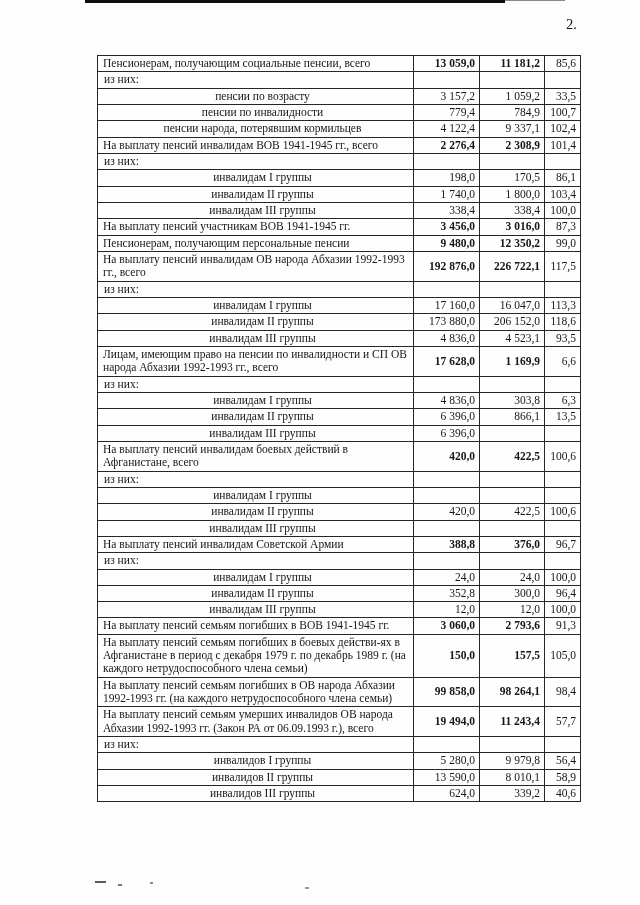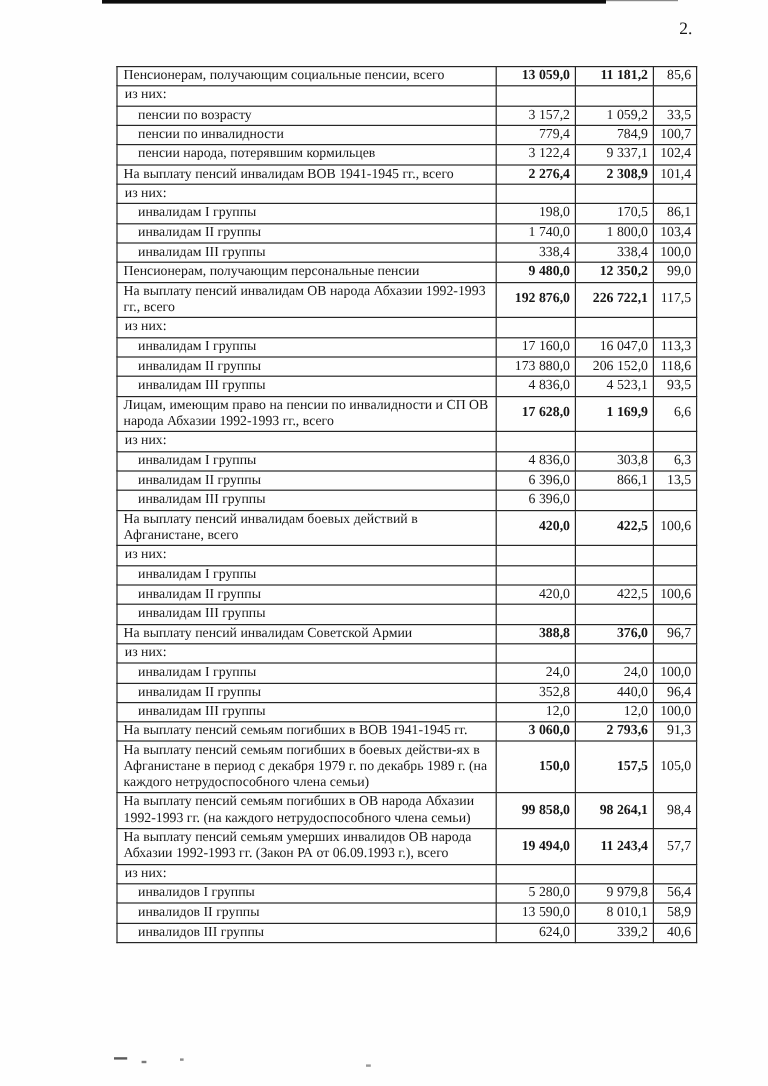--- a/index.html
+++ b/index.html
@@ -57,21 +57,21 @@
   .pension-table td {
     border: 1px solid #262626;
     padding: 1px 3px;
     vertical-align: middle;
     overflow: hidden;
   }
   .pension-table .c-label {
     text-align: left;
     padding-left: 5px;
   }
-  .pension-table tr.row-sub .c-label { padding-left: 17px; }
+  .pension-table tr.row-sub .c-label { padding-left: 17px; text-align: center; }
   .pension-table tr.row-group .c-label { padding-left: 6px; }
   .pension-table .c-num {
     text-align: right;
     padding-right: 4px;
     white-space: nowrap;
   }
   .pension-table tr.row-main .c-v1,
   .pension-table tr.row-main .c-v2 {
     font-weight: bold;
   }
@@ -112,21 +112,21 @@
           <td class="c-num c-v3">33,5</td>
         </tr>
         <tr class="row-sub">
           <td class="c-label">пенсии по инвалидности</td>
           <td class="c-num c-v1">779,4</td>
           <td class="c-num c-v2">784,9</td>
           <td class="c-num c-v3">100,7</td>
         </tr>
         <tr class="row-sub">
           <td class="c-label">пенсии народа, потерявшим кормильцев</td>
-          <td class="c-num c-v1">3 122,4</td>
+          <td class="c-num c-v1">4 122,4</td>
           <td class="c-num c-v2">9 337,1</td>
           <td class="c-num c-v3">102,4</td>
         </tr>
         <tr class="row-main">
           <td class="c-label">На выплату пенсий инвалидам ВОВ 1941-1945 гг., всего</td>
           <td class="c-num c-v1">2 276,4</td>
           <td class="c-num c-v2">2 308,9</td>
           <td class="c-num c-v3">101,4</td>
         </tr>
         <tr class="row-group">
@@ -147,20 +147,26 @@
           <td class="c-num c-v2">1 800,0</td>
           <td class="c-num c-v3">103,4</td>
         </tr>
         <tr class="row-sub">
           <td class="c-label">инвалидам III группы</td>
           <td class="c-num c-v1">338,4</td>
           <td class="c-num c-v2">338,4</td>
           <td class="c-num c-v3">100,0</td>
         </tr>
         <tr class="row-main">
+          <td class="c-label">На выплату пенсий участникам ВОВ 1941-1945 гг.</td>
+          <td class="c-num c-v1">3 456,0</td>
+          <td class="c-num c-v2">3 016,0</td>
+          <td class="c-num c-v3">87,3</td>
+        </tr>
+        <tr class="row-main">
           <td class="c-label">Пенсионерам, получающим персональные пенсии</td>
           <td class="c-num c-v1">9 480,0</td>
           <td class="c-num c-v2">12 350,2</td>
           <td class="c-num c-v3">99,0</td>
         </tr>
         <tr class="row-main">
           <td class="c-label">На выплату пенсий инвалидам ОВ народа Абхазии 1992-1993 гг., всего</td>
           <td class="c-num c-v1">192 876,0</td>
           <td class="c-num c-v2">226 722,1</td>
           <td class="c-num c-v3">117,5</td>
@@ -263,21 +269,21 @@
         </tr>
         <tr class="row-sub">
           <td class="c-label">инвалидам I группы</td>
           <td class="c-num c-v1">24,0</td>
           <td class="c-num c-v2">24,0</td>
           <td class="c-num c-v3">100,0</td>
         </tr>
         <tr class="row-sub">
           <td class="c-label">инвалидам II группы</td>
           <td class="c-num c-v1">352,8</td>
-          <td class="c-num c-v2">440,0</td>
+          <td class="c-num c-v2">300,0</td>
           <td class="c-num c-v3">96,4</td>
         </tr>
         <tr class="row-sub">
           <td class="c-label">инвалидам III группы</td>
           <td class="c-num c-v1">12,0</td>
           <td class="c-num c-v2">12,0</td>
           <td class="c-num c-v3">100,0</td>
         </tr>
         <tr class="row-main">
           <td class="c-label">На выплату пенсий семьям погибших в ВОВ 1941-1945 гг.</td>

